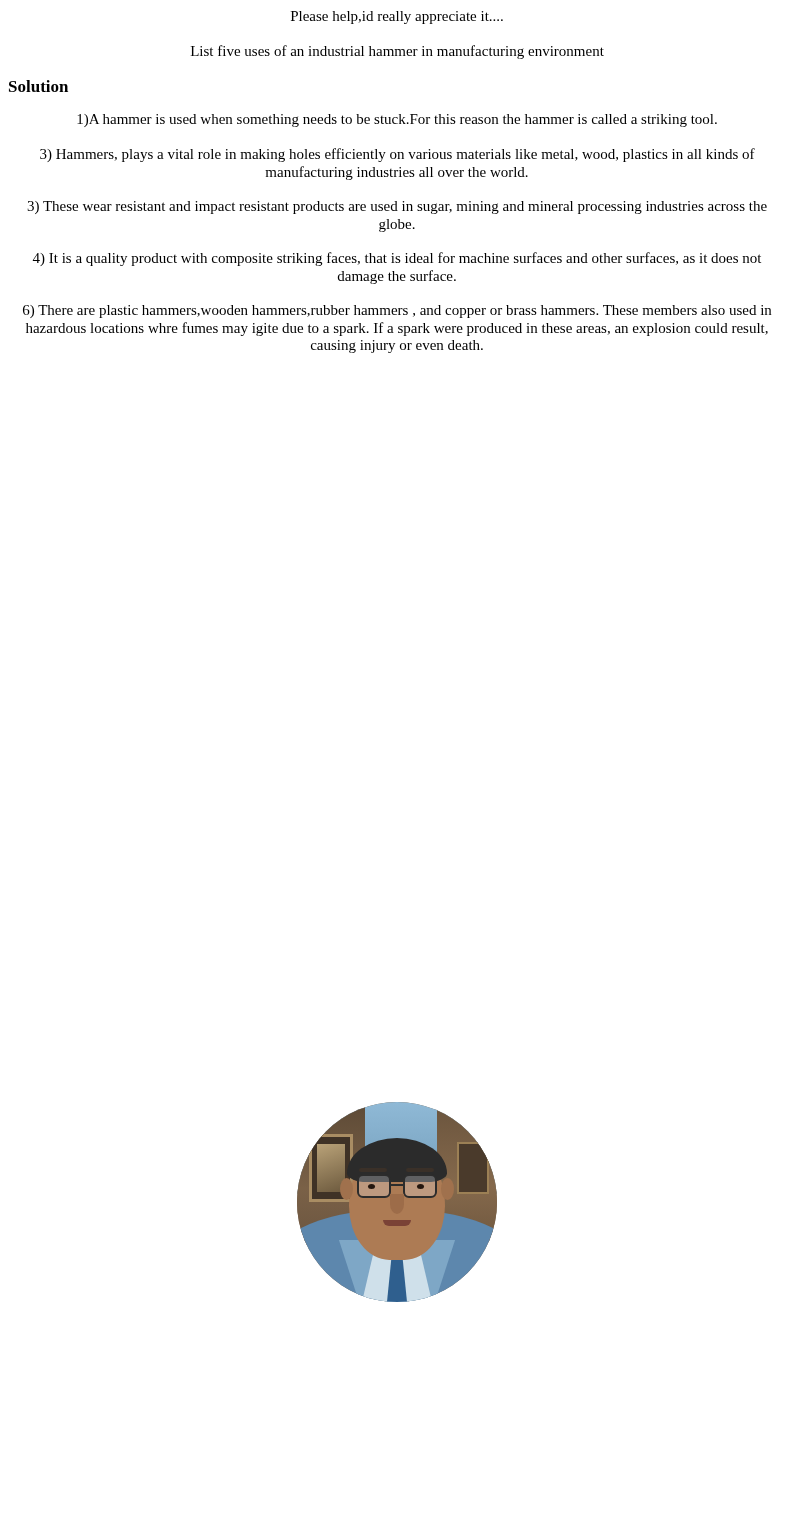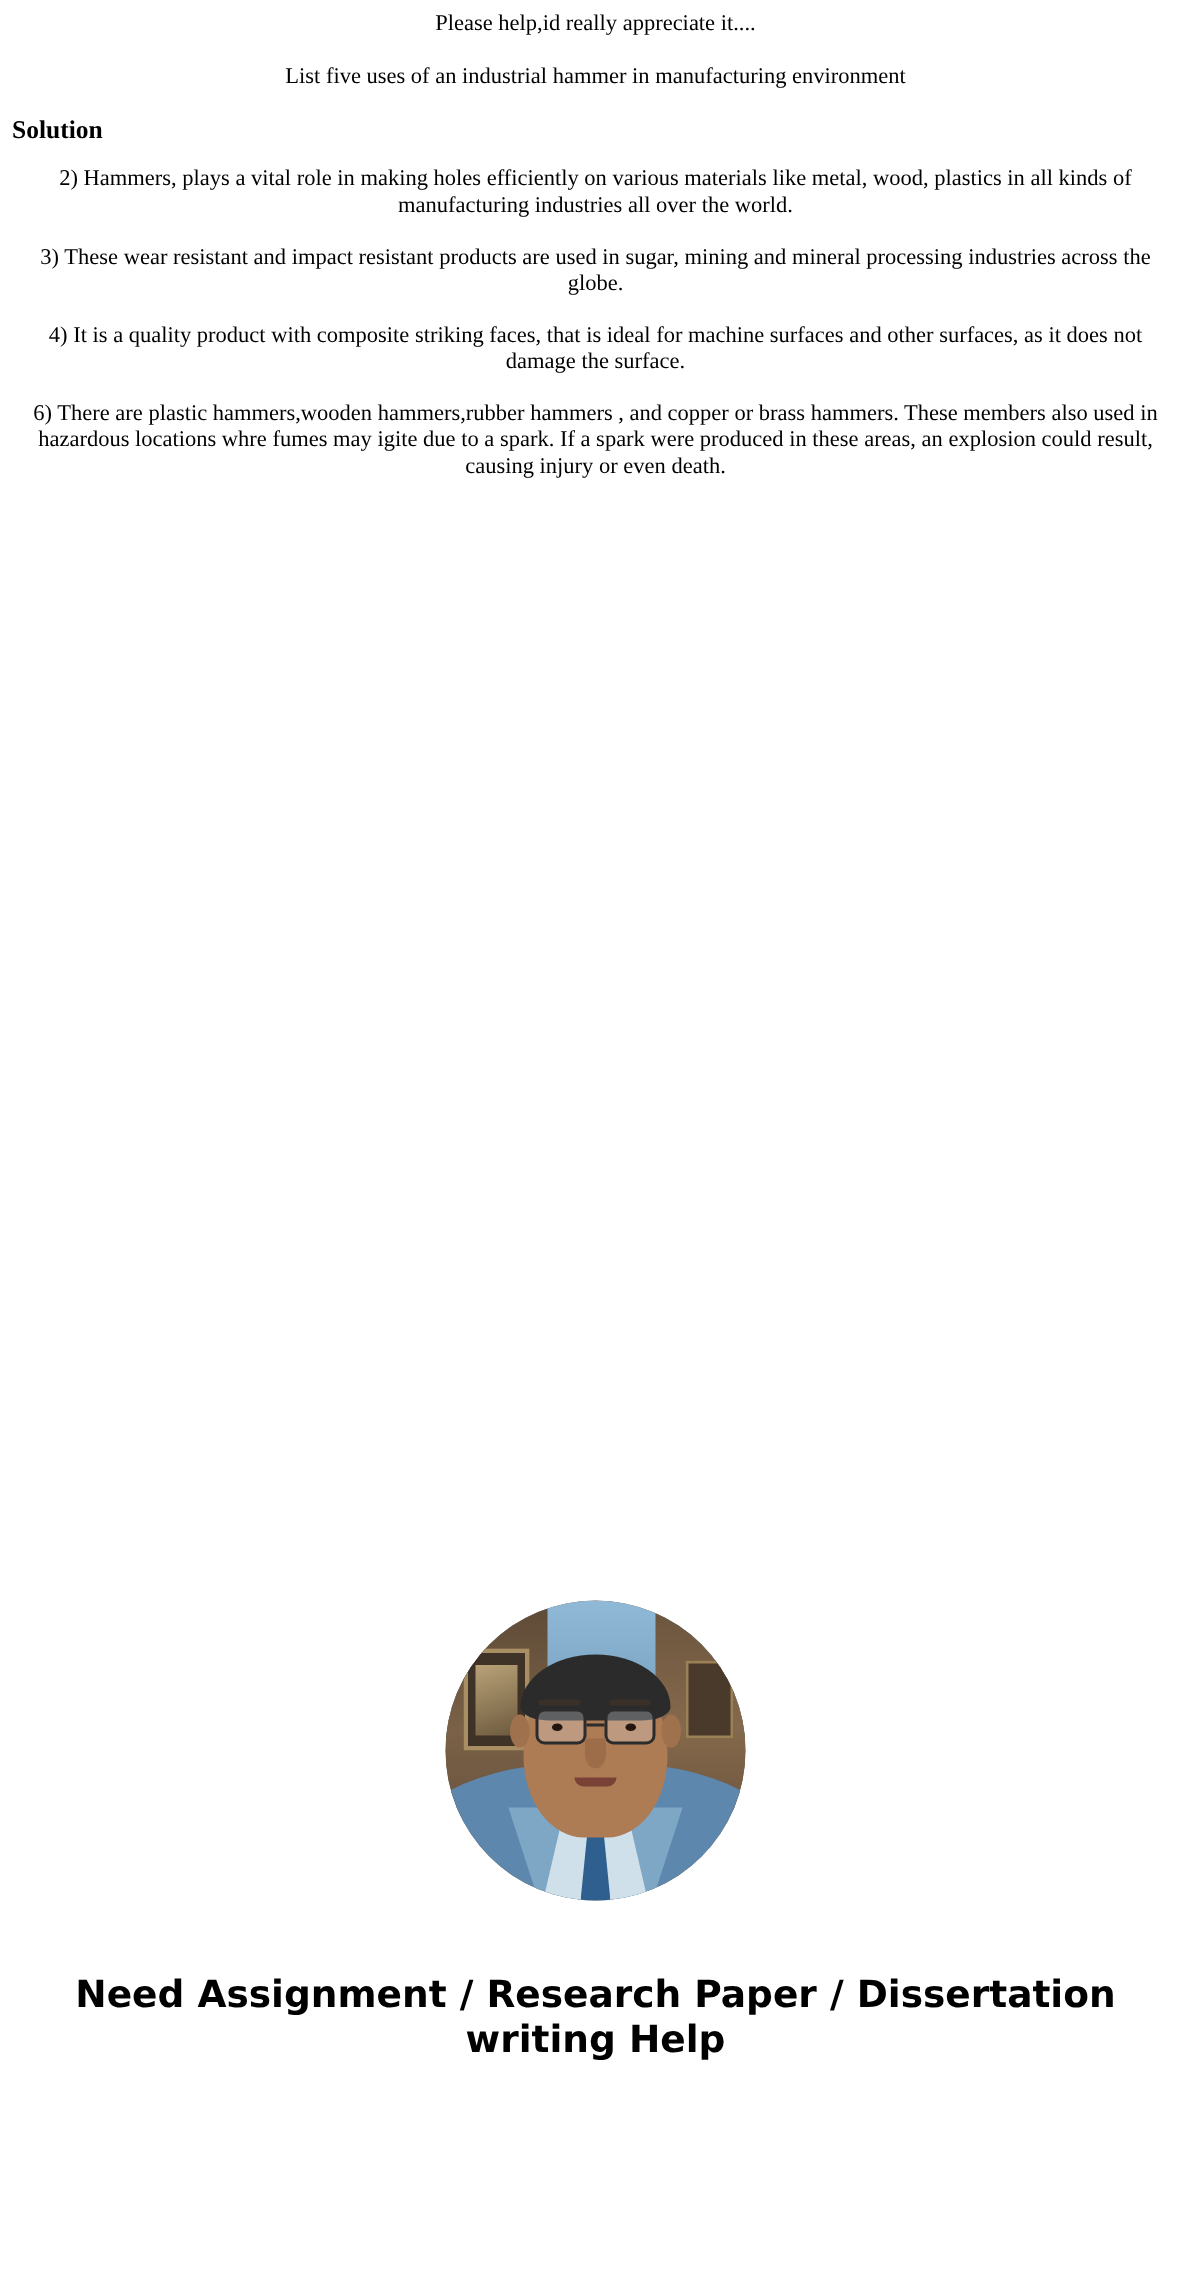--- a/index.html
+++ b/index.html
@@ -242,21 +242,22 @@
 <div class="page">
 
   <div class="content">
 
     <p class="para">Please help,id really appreciate it....</p>
 
     <p class="para">List five uses of an industrial hammer in manufacturing environment</p>
 
     <h3 class="solution">Solution</h3>
 
-    <p class="para">2) Hammers, plays a vital role in making holes efficiently on various materials like metal, wood, plastics in all kinds of manufacturing industries all over the world.</p>
+    <p class="para">1)A hammer is used when something needs to be stuck.For this reason the hammer is called a striking tool.</p>
+    <p class="para">3) Hammers, plays a vital role in making holes efficiently on various materials like metal, wood, plastics in all kinds of manufacturing industries all over the world.</p>
     <p class="para">3) These wear resistant and impact resistant products are used in sugar, mining and mineral processing industries across the globe.</p>
     <p class="para">4) It is a quality product with composite striking faces, that is ideal for machine surfaces and other surfaces, as it does not damage the surface.</p>
     <p class="para">6) There are plastic hammers,wooden hammers,rubber hammers , and copper or brass hammers. These members also used in hazardous locations whre fumes may igite due to a spark. If a spark were produced in these areas, an explosion could result, causing injury or even death.</p>
 
   </div>
 
   <div class="spacer"></div>
 
   <div class="avatar-wrap">
     <div class="avatar">
@@ -281,16 +282,15 @@
       <div class="ph-glassR"></div>
       <div class="ph-bridge"></div>
       <div class="ph-eyeL"></div>
       <div class="ph-eyeR"></div>
       <div class="ph-nose"></div>
       <div class="ph-mouth"></div>
     </div>
   </div>
 
   <div class="promo">
-    <span>Need Assignment / Research Paper / Dissertation writing Help</span>
   </div>
 
 </div>
 
 </body></html>

